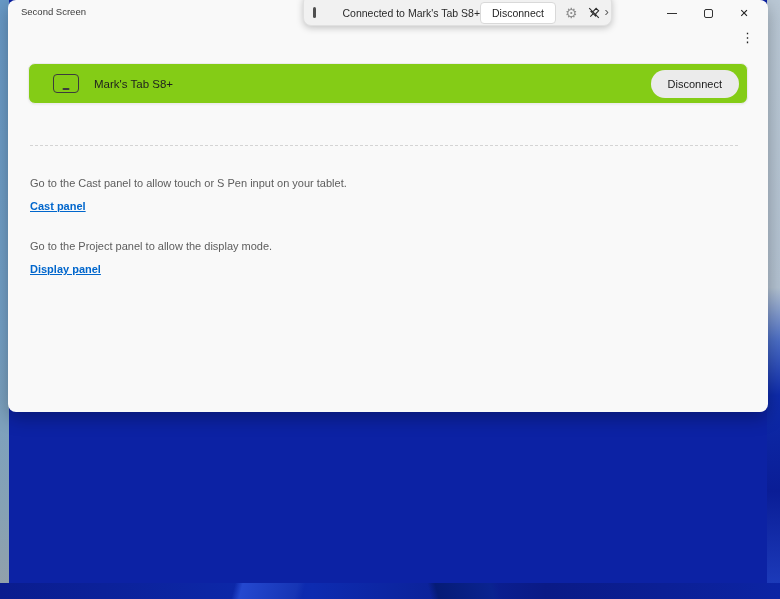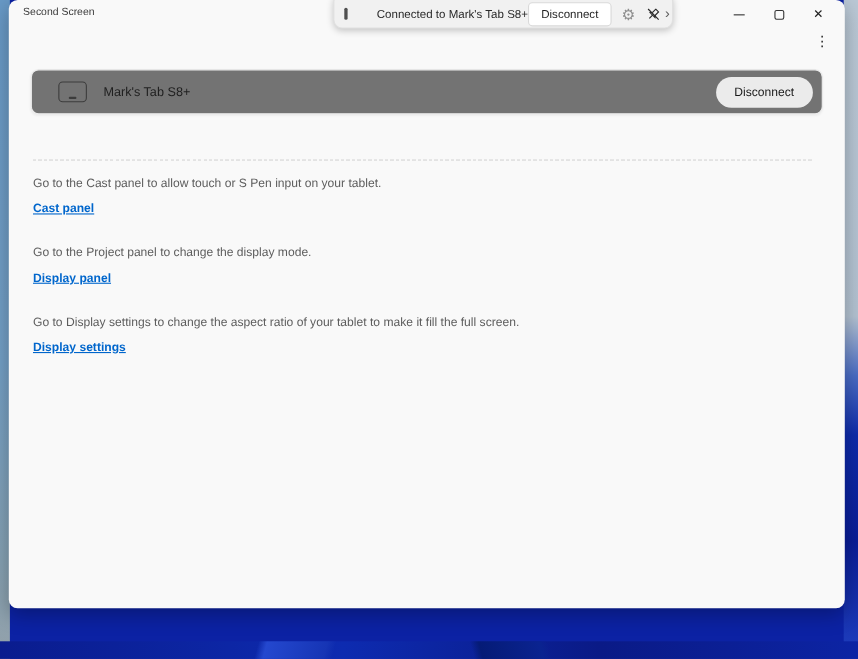--- a/index.html
+++ b/index.html
@@ -18,21 +18,21 @@
   .bg-bottom {
     position: absolute; left: 0; bottom: 0; width: 780px; height: 16px; z-index: 0;
     background:
       linear-gradient(105deg, transparent 30%, #2448cf 31%, #1635b5 38%, transparent 39%),
       linear-gradient(75deg, transparent 55%, #051b76 56%, #0a2390 63%, transparent 64%),
       linear-gradient(90deg, #0a1c8e 0%, #0d2bb0 40%, #0a1a86 70%, #0c24a4 100%);
   }
 
   
   .app-window {
-    position: absolute; left: 8px; top: 0; width: 760px; height: 553px; z-index: 1;
+    position: absolute; left: 8px; top: 0; width: 760px; height: 412px; z-index: 1;
     background: #f9f9f9; border-radius: 8px;
     box-shadow: 0 6px 18px rgba(0,0,0,0.28);
     overflow: hidden;
   }
 
   
   .titlebar { position: absolute; left: 0; top: 0; width: 100%; height: 26px; }
   .app-title { position: absolute; left: 13px; top: 6px; font-size: 9.5px; color: #3a3a3a; }
   .win-controls { position: absolute; right: 6px; top: 0; display: flex; height: 26px; }
   .win-btn { width: 36px; height: 26px; display: flex; align-items: center; justify-content: center; cursor: default; color: #333; }
@@ -41,40 +41,40 @@
   .close-glyph { font-size: 11px; line-height: 1; color: #222; }
 
   .more-menu { position: absolute; right: 14px; top: 30px; font-size: 13px; color: #222; letter-spacing: 0; cursor: default; }
 
   
   .page-heading { position: absolute; left: 22px; top: 29px; font-size: 15px; font-weight: bold; color: #161616; }
 
   
   .device-card {
     position: absolute; left: 20px; top: 63px; width: 720px; height: 41px;
-    background: #737373; border: 1px solid #ececec; border-radius: 7px;
+    background: #84cc16; border: 1px solid #ececec; border-radius: 7px;
     box-shadow: 0 1px 2px rgba(0,0,0,0.05);
     display: flex; align-items: center; padding: 0 8px 0 24px;
   }
   .tablet-icon { position: relative; width: 26px; height: 19px; border: 1.6px solid #3c3c3c; border-radius: 4px; flex: 0 0 auto; }
   .tablet-icon .homebar { position: absolute; left: 50%; transform: translateX(-50%); bottom: 2px; width: 7px; height: 1.8px; background: #3c3c3c; border-radius: 1px; }
   .device-name { margin-left: 15px; font-size: 11.5px; color: #1f1f1f; }
   .device-disconnect {
     margin-left: auto; background: #ebebeb; border: none; border-radius: 15px;
     padding: 8px 17px; font-size: 11px; color: #1a1a1a; font-family: inherit; cursor: pointer;
   }
 
   
   .dashed-divider {
     position: absolute; left: 22px; top: 145px; width: 710px; height: 1px;
     background: repeating-linear-gradient(90deg, #d4d4d4 0 3px, transparent 3px 5px);
   }
 
   
-  .sections { position: absolute; left: 22px; top: 160px; width: 700px; }
+  .sections { position: absolute; left: 22px; top: 176px; width: 700px; }
   .section { margin-bottom: 25px; }
   .section-text { font-size: 11px; color: #5d5d5d; margin-bottom: 6px; line-height: 14px; }
   .section-link { font-size: 11px; font-weight: bold; color: #0066cc; text-decoration: underline; cursor: pointer; display: inline-block; text-align: right; }
 
   
   .float-toolbar {
     position: absolute; left: 303px; top: -6px; width: 309px; height: 32px; z-index: 2;
     background: #f1f1f1; border: 1px solid #e0e0e0; border-radius: 8px;
     box-shadow: 0 2px 7px rgba(0,0,0,0.22);
     display: flex; align-items: center; padding: 5px 8px 0 9px;
@@ -125,26 +125,22 @@
   </div>
 
   <div class="dashed-divider"></div>
 
   <div class="sections">
     <div class="section">
       <div class="section-text">Go to the Cast panel to allow touch or S Pen input on your tablet.</div>
       <a class="section-link">Cast panel</a>
     </div>
     <div class="section">
-      <div class="section-text">Go to the Project panel to change the display mode.</div>
+      <div class="section-text">Go to the Project panel to allow the display mode.</div>
       <a class="section-link">Display panel</a>
-    </div>
-    <div class="section">
-      <div class="section-text">Go to Display settings to change the aspect ratio of your tablet to make it fill the full screen.</div>
-      <a class="section-link">Display settings</a>
     </div>
   </div>
 
 </div>
 
 <div class="float-toolbar">
   <span class="drag-handle"></span>
   <span class="toolbar-status">Connected to Mark's Tab S8+</span>
   <button class="toolbar-disconnect">Disconnect</button>
   <button class="gear-btn">⚙</button>

